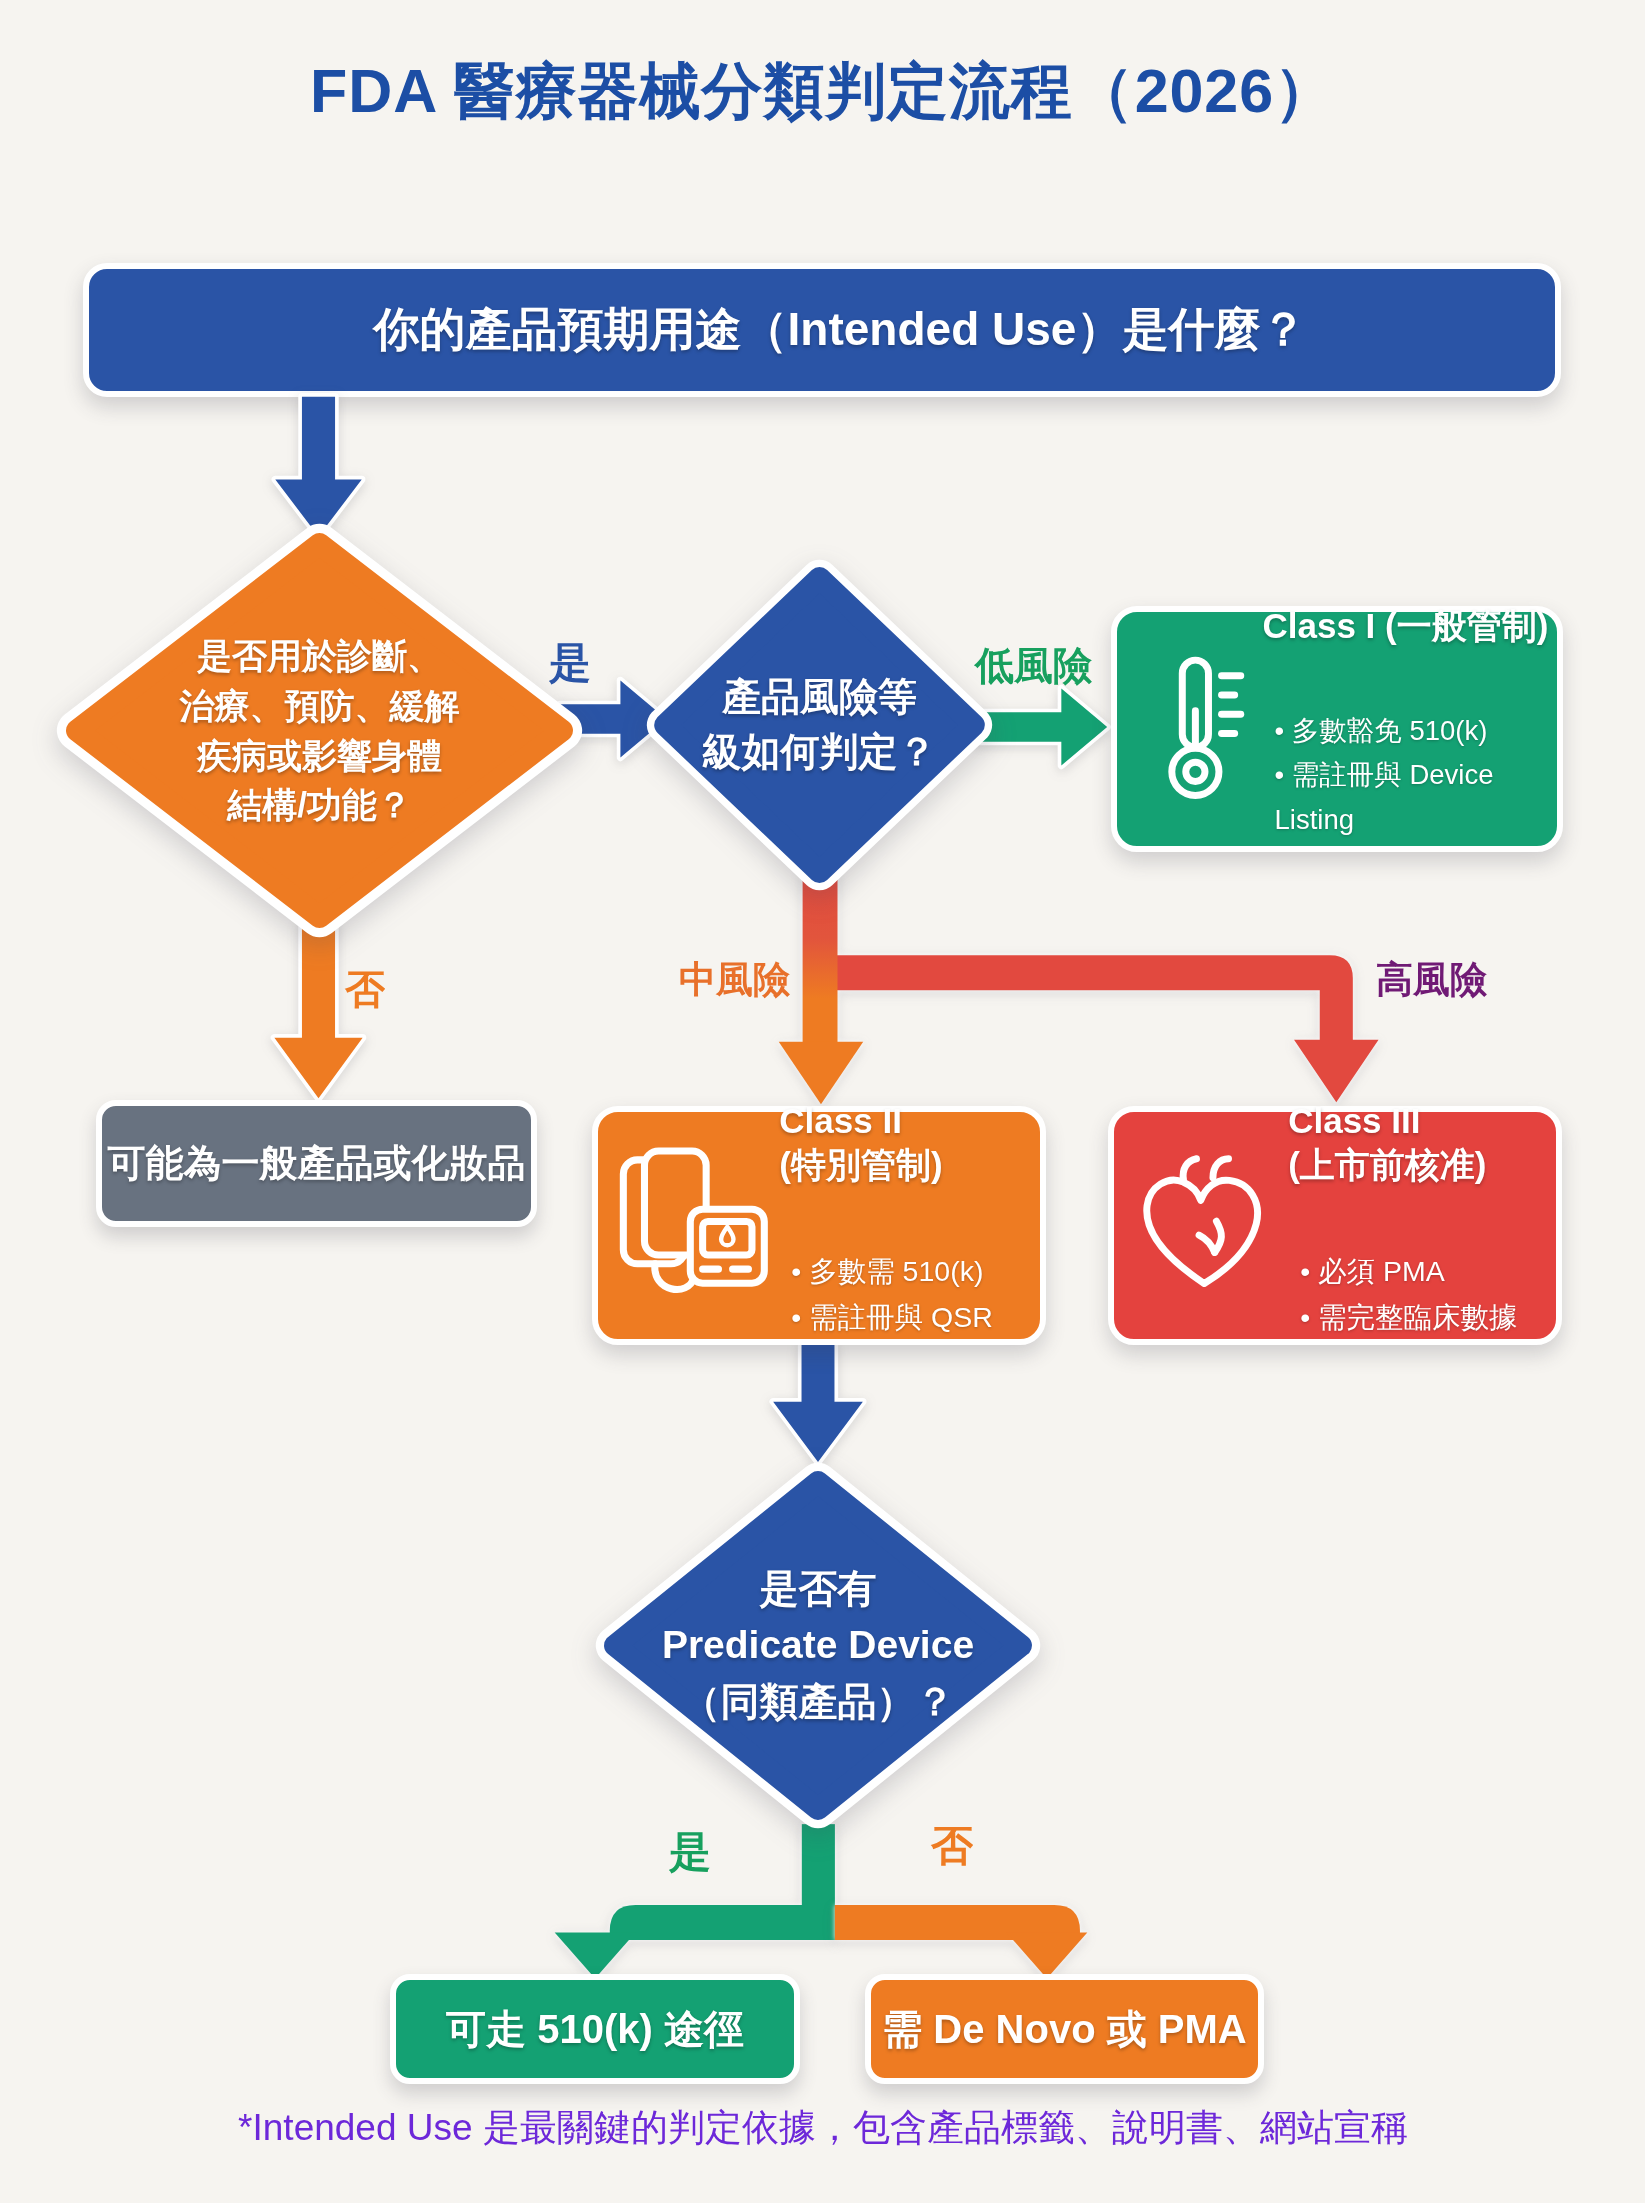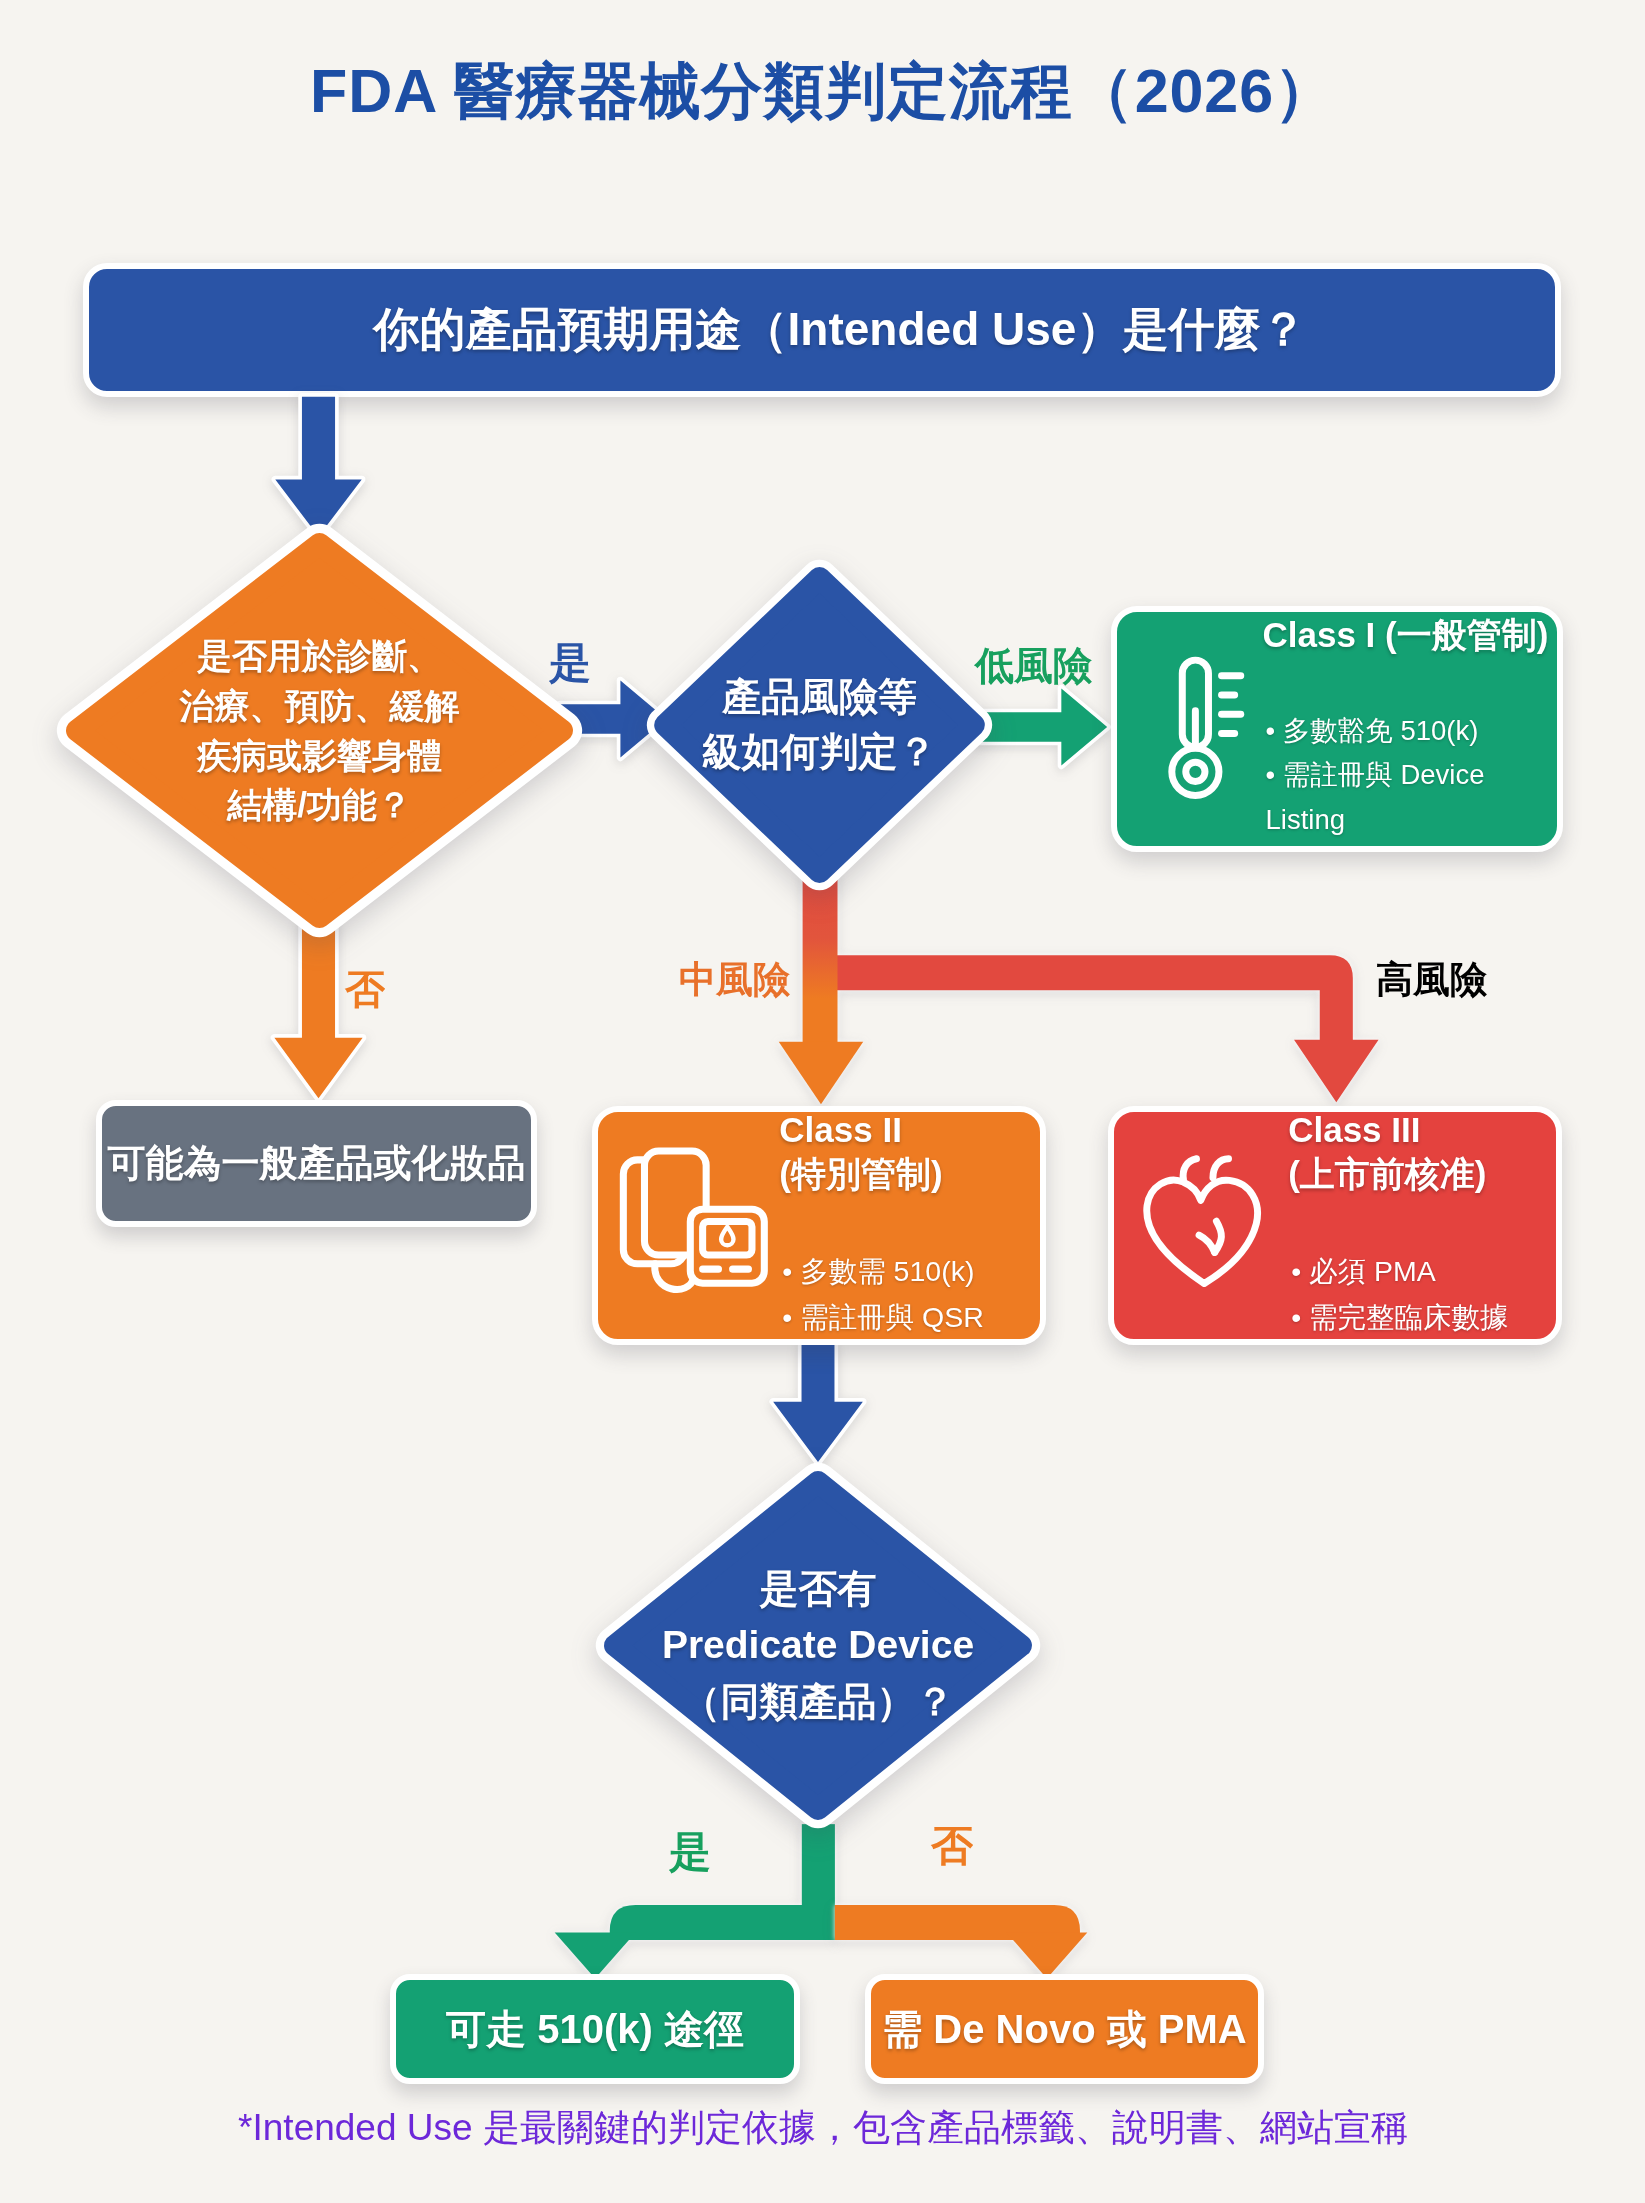--- a/index.html
+++ b/index.html
@@ -31,21 +31,21 @@
   .edge-label{position:absolute;font-weight:bold;white-space:nowrap;}
   .card{
     position:absolute;border:6.4px solid #fff;border-radius:26px;
     box-shadow:0 9.2px 20px rgba(60,60,75,.20);color:#fff;
     display:flex;align-items:center;box-sizing:border-box;
   }
   .card .icon{flex:0 0 auto;display:flex;align-items:center;justify-content:center;}
   .card .content{display:flex;flex-direction:column;justify-content:center;gap:40px;}
   .card .card-title{font-size:35px;font-weight:bold;line-height:1.25;white-space:pre-line;
     text-shadow:0 1.8px 3.7px rgba(0,0,0,.28);margin:0 0 9.2px 0;}
-  .card ul{margin:3px;padding:0;list-style:none;font-size:27.5px;line-height:1.62;
+  .card ul{margin:12px;padding:0;list-style:none;font-size:27.5px;line-height:1.62;
     text-shadow:0 0.9px 2.8px rgba(0,0,0,.25);}
   .card ul li::before{content:"•  ";}
   .result-box{
     position:absolute;border:6.4px solid #fff;border-radius:20px;
     box-shadow:0 9.2px 18.4px rgba(60,60,75,.20);
     display:flex;align-items:center;justify-content:center;
     color:#fff;font-weight:bold;box-sizing:border-box;
     text-shadow:0 1.8px 3.7px rgba(0,0,0,.28);
   }
   .footnote{
@@ -127,21 +127,21 @@
   <path d="M 245 24 L 466 202 L 245 380 L 24 202 Z" fill="#2a54a6" stroke="#2a54a6" stroke-width="24" stroke-linejoin="round"></path>
 </svg>
 <div class="diamond-text" style="left:593px;top:1460px;width:450px;height:371px;font-size:39px;line-height:1.45">是否有
 Predicate Device
 （同類產品）？</div>
 
 <div class="edge-label" style="left:549px;top:635px;font-size:42px;color:#2a54a6">是</div>
 <div class="edge-label" style="left:975px;top:639px;font-size:39px;color:#17a05e">低風險</div>
 <div class="edge-label" style="left:345px;top:962px;font-size:40px;color:#ee7b22">否</div>
 <div class="edge-label" style="left:643px;top:955px;width:147px;text-align:right;font-size:37px;color:#e8702a">中風險</div>
-<div class="edge-label" style="left:1376px;top:955px;font-size:37px;color:#000000">高風險</div>
+<div class="edge-label" style="left:1376px;top:955px;font-size:37px;color:#701a75">高風險</div>
 <div class="edge-label" style="left:669px;top:1824px;font-size:42px;color:#17a05e">是</div>
 <div class="edge-label" style="left:931px;top:1818px;font-size:42px;color:#ee7b22">否</div>
 
 <div class="card" style="left:1111px;top:606px;width:452px;height:246px;background:#14a173">
   <div class="icon" style="width:129px;margin-left:16.5px">
     <svg width="96" height="163" viewBox="0 0 110 175" fill="none" stroke="#fff" stroke-width="8" stroke-linecap="round" stroke-linejoin="round">
       <rect x="37" y="8" width="30" height="100" rx="15"></rect>
       <path d="M 52 66 V 106"></path>
       <circle cx="52" cy="136" r="27"></circle>
       <circle cx="52" cy="136" r="11"></circle>

